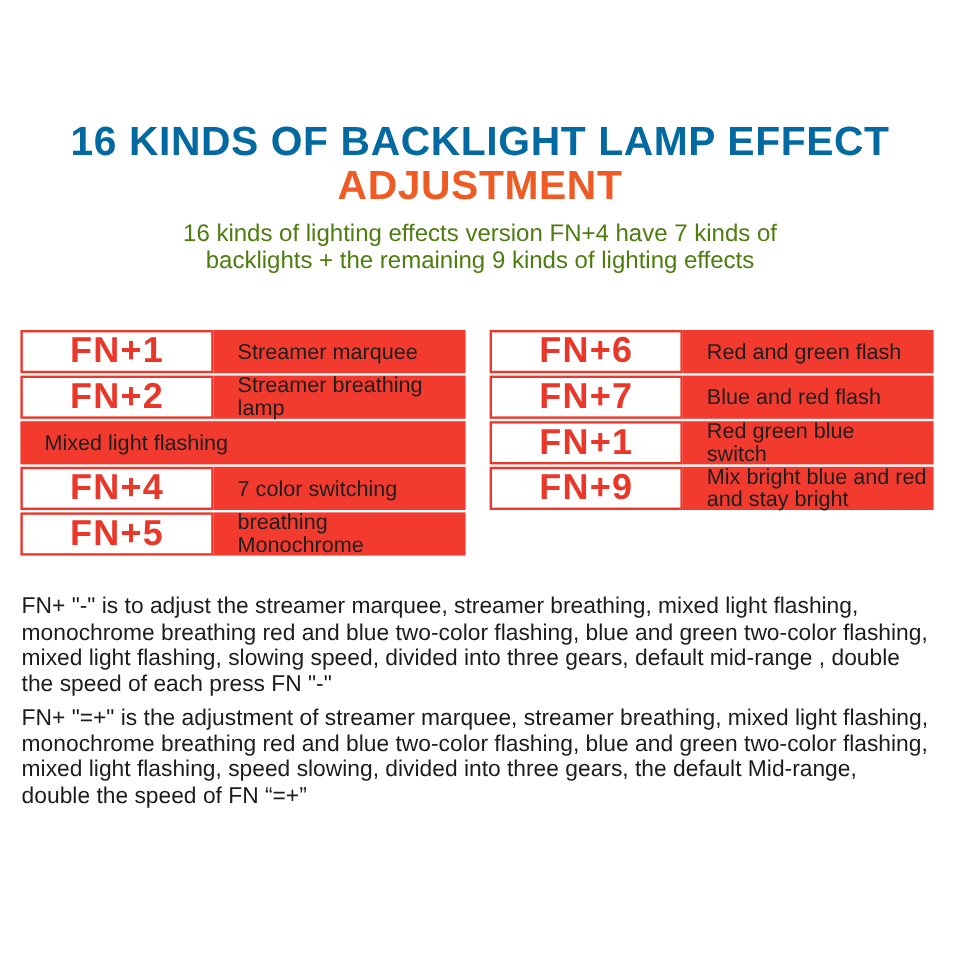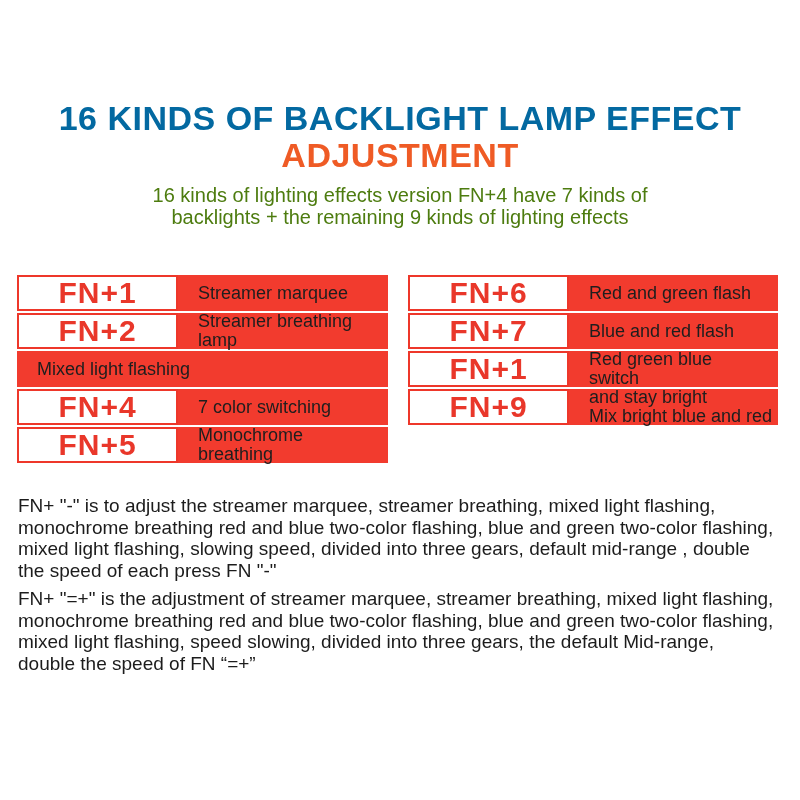--- a/index.html
+++ b/index.html
@@ -88,22 +88,22 @@
     <div class="row">
       <div class="fn-cell">FN+4</div>
       <div class="desc-cell">
         <div class="desc-line">7 color switching</div>
         <div class="desc-line"></div>
       </div>
     </div>
     <div class="row">
       <div class="fn-cell">FN+5</div>
       <div class="desc-cell">
+        <div class="desc-line">breathing</div>
         <div class="desc-line">Monochrome</div>
-        <div class="desc-line">breathing</div>
       </div>
     </div>
   </div>
 
   <div class="fx-table right">
     <div class="row">
       <div class="fn-cell">FN+6</div>
       <div class="desc-cell">
         <div class="desc-line">Red and green flash</div>
         <div class="desc-line"></div>
@@ -119,22 +119,22 @@
     <div class="row">
       <div class="fn-cell">FN+1</div>
       <div class="desc-cell">
         <div class="desc-line">Red green blue</div>
         <div class="desc-line">switch</div>
       </div>
     </div>
     <div class="row">
       <div class="fn-cell">FN+9</div>
       <div class="desc-cell">
+        <div class="desc-line">Mix bright blue and red</div>
         <div class="desc-line">and stay bright</div>
-        <div class="desc-line">Mix bright blue and red</div>
       </div>
     </div>
   </div>
 
   <div class="paragraph p1">
     <div class="para-line">FN+ "-" is to adjust the streamer marquee, streamer breathing, mixed light flashing,</div>
     <div class="para-line">monochrome breathing red and blue two-color flashing, blue and green two-color flashing,</div>
     <div class="para-line">mixed light flashing, slowing speed, divided into three gears, default mid-range , double</div>
     <div class="para-line">the speed of each press FN "-"</div>
   </div>

